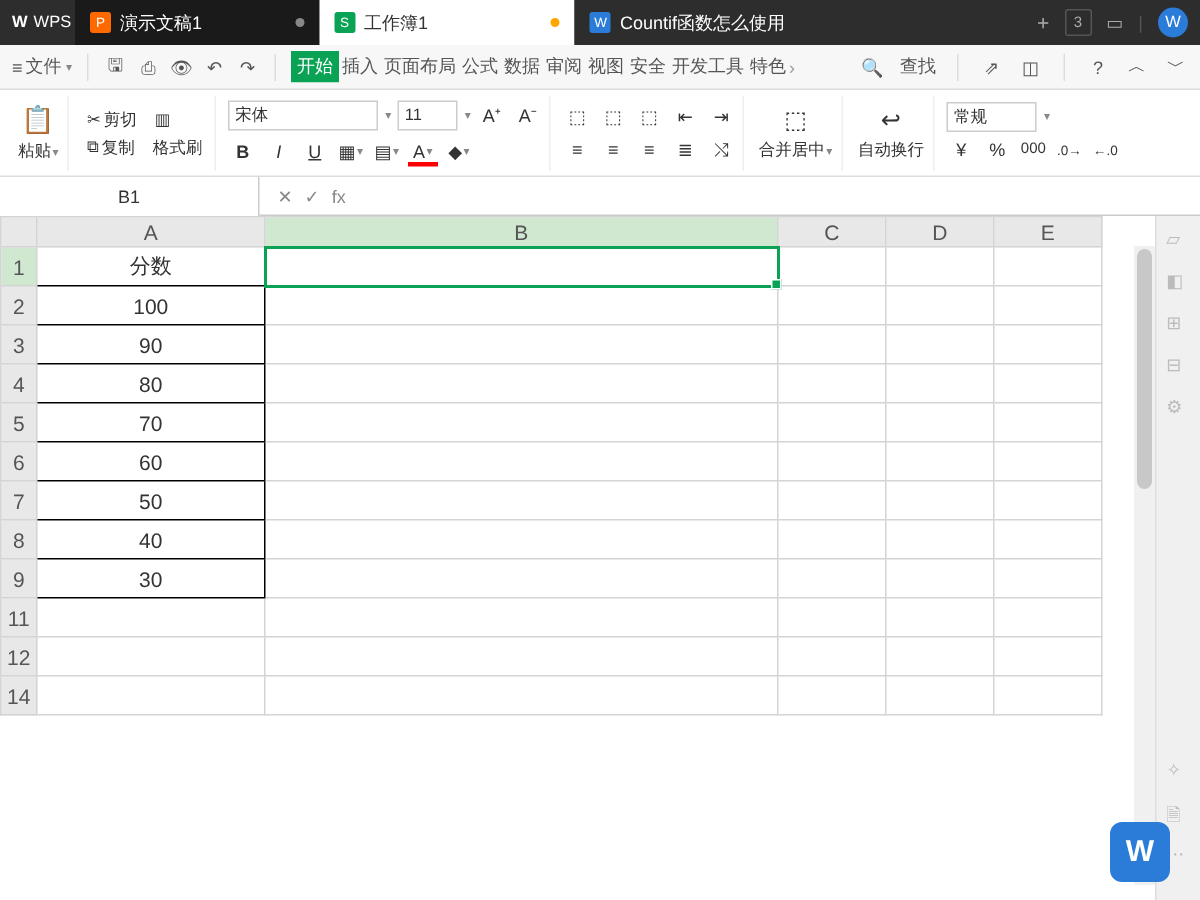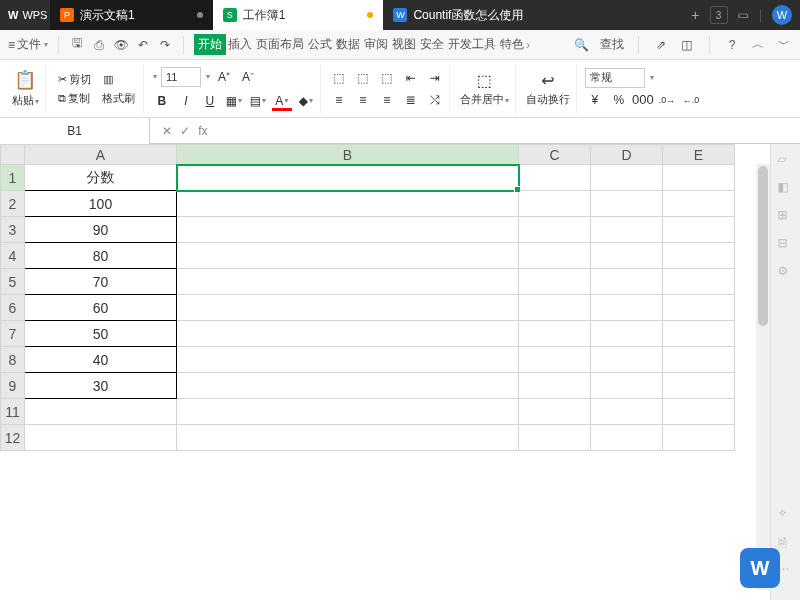--- a/index.html
+++ b/index.html
@@ -40,21 +40,21 @@
 .rbtn { padding: 1px 4px; display: inline-flex; align-items: center; gap: 2px; cursor: pointer; }
 .combo { height: 20px; border: 1px solid #ccc; background: #fff; display: inline-flex; align-items: center; padding: 0 4px; font-size: 11px; }
 .combo.font { width: 100px; }
 .combo.size { width: 40px; }
 .fmt-row { display: flex; gap: 4px; align-items: center; }
 .fmt-btn { width: 20px; height: 20px; display: inline-flex; align-items: center; justify-content: center; cursor: pointer; font-size: 12px; border-radius:2px; }
 .dd { font-size: 8px; color: #888; margin-left: 1px; }
 
 
 .fxbar { height: 26px; border-bottom: 1px solid #ccc; display: flex; align-items: center; }
-.namebox { width: 150px; height: 26px; border-right: 1px solid #ccc; display: flex; align-items: center; justify-content: center; font-size: 12px; background: #fff; }
+.namebox { width: 173px; height: 26px; border-right: 1px solid #ccc; display: flex; align-items: center; justify-content: center; font-size: 12px; background: #fff; }
 .fx-controls { display: flex; align-items: center; gap: 8px; padding: 0 12px; color: #888; }
 .fx-input { flex: 1; height: 26px; }
 
 
 .sheet-wrap { position: relative; display: flex; }
 .sheet { border-collapse: collapse; table-layout: fixed; }
 .sheet th, .sheet td { border: 1px solid #d4d4d4; font-weight: normal; font-size: 14px; text-align: center; }
 .corner { width: 24px; height: 20px; background: #e8e8e8; border: 1px solid #ccc; }
 .colhead { height: 20px; background: #e8e8e8; font-size: 12px; color: #555; }
 .colhead.active { background: #d0e8d0; }
@@ -168,20 +168,23 @@
     <div class="rrow">
         <span class="rbtn">
           <span>⧉</span>
           <span>复制</span>
         </span>
       <span class="rbtn">格式刷</span>
       </div>
   </div>
   <div class="rgroup" style="gap:4px">
     <div class="rrow">
+      <span class="combo font">
+          <span>宋体</span>
+        </span>
         <span class="dd">▾</span>
       <span class="combo size">
           <span>11</span>
         </span>
         <span class="dd">▾</span>
       <span class="fmt-btn">A⁺</span>
       <span class="fmt-btn">A⁻</span>
     </div>
     <div class="fmt-row">
       <span class="fmt-btn" style="font-weight:bold">B</span>
@@ -220,21 +223,21 @@
   <div class="rgroup" style="border-right:none">
     <div class="rrow">
         <span class="combo" style="width:60px">
           <span>常规</span>
         </span>
         <span class="dd">▾</span>
       </div>
     <div class="fmt-row">
       <span class="fmt-btn">¥</span>
       <span class="fmt-btn">%</span>
-      <span class="fmt-btn" style="font-size:13px">000</span>
+      <span class="fmt-btn" style="font-size:10px">000</span>
       <span class="fmt-btn" style="font-size:9px">.0→</span>
       <span class="fmt-btn" style="font-size:9px">←.0</span>
     </div>
   </div>
 </div>
 
 <div class="fxbar">
   <div class="namebox">B1</div>
   <div class="fx-controls">
     <span>✕</span>
@@ -338,20 +341,28 @@
           <td class="cell colE"></td>
         </tr>
         <tr>
           <th class="rowhead">12</th>
           <td class="cell colA"></td>
           <td class="cell colB"></td>
           <td class="cell colC"></td>
           <td class="cell colD"></td>
           <td class="cell colE"></td>
         </tr>
+        <tr>
+          <th class="rowhead">14</th>
+          <td class="cell colA"></td>
+          <td class="cell colB"></td>
+          <td class="cell colC"></td>
+          <td class="cell colD"></td>
+          <td class="cell colE"></td>
+        </tr>
       </tbody>
 </table>
 </div>
 
 <div class="vscroll">
   <div class="vthumb"></div>
 </div>
 
 <div class="sidepanel">
   <span class="sp">▱</span>

